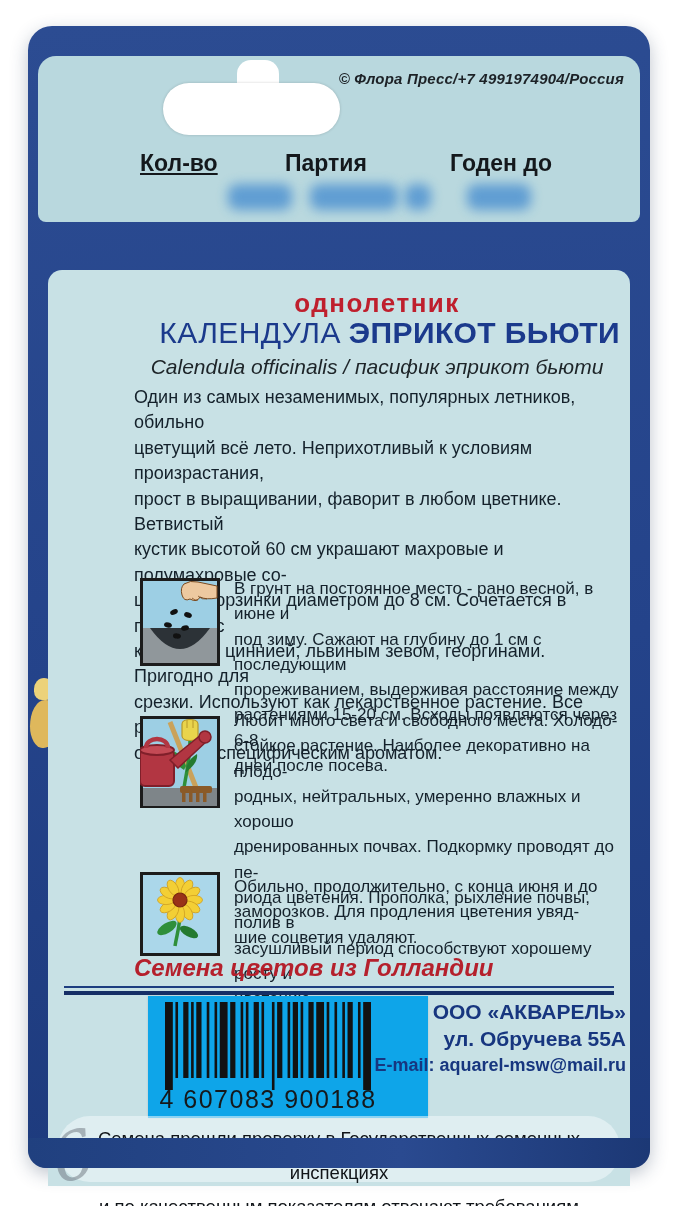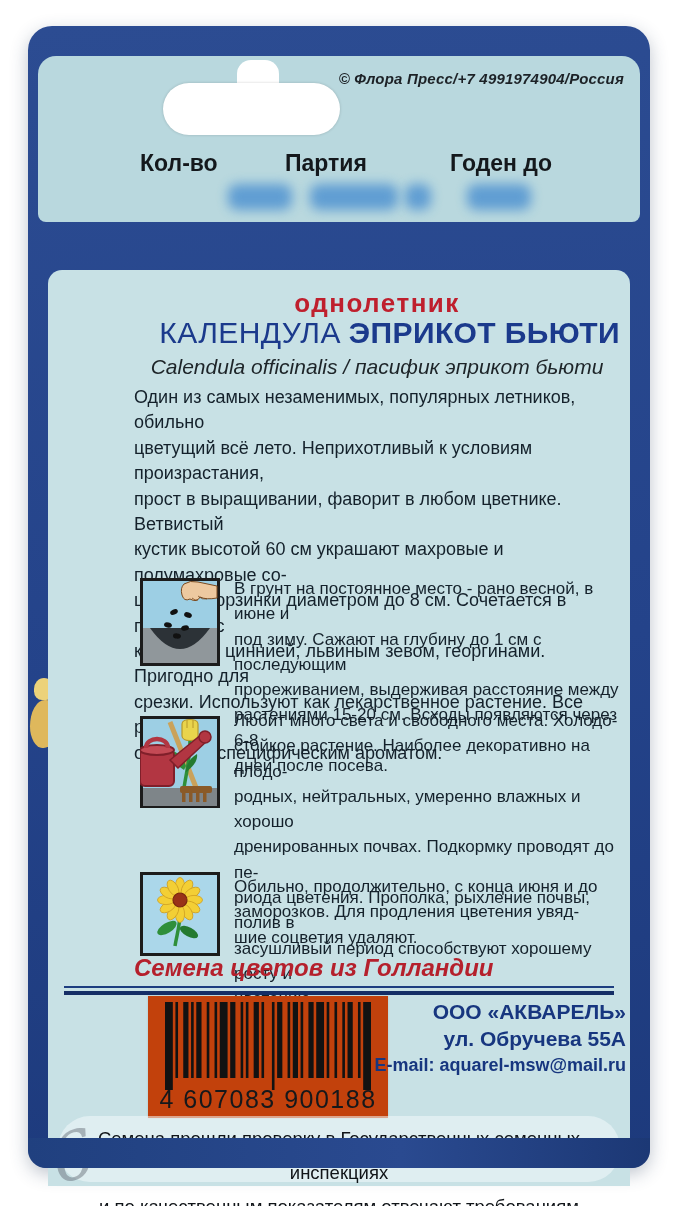--- a/index.html
+++ b/index.html
@@ -10,21 +10,21 @@
           border-radius:24px 24px 20px 20px;box-shadow:0 6px 18px rgba(40,60,90,.30);}
   .flap{position:absolute;left:10px;top:30px;width:602px;height:166px;
         background:#b9d8de;border-radius:18px 18px 8px 8px;}
   .copyright{position:absolute;top:14px;right:16px;font-size:15px;font-weight:700;
              font-style:italic;color:#1c2126;letter-spacing:.2px;}
   .hole-slot{position:absolute;left:125px;top:27px;width:177px;height:52px;background:#fff;
              border-radius:27px;box-shadow:0 0 3px rgba(0,0,0,.18);}
   .hole-bump{position:absolute;left:199px;top:4px;width:42px;height:28px;background:#fff;
              border-radius:14px 14px 0 0;}
   .info-label{position:absolute;top:94px;font-size:23px;font-weight:700;color:#14181c;}
-  .lbl-qty{left:102px;} .lbl-batch{left:247px;} .lbl-exp{left:412px;}
+  .lbl-qty{left:102px;text-decoration:underline;} .lbl-batch{left:247px;} .lbl-exp{left:412px;}
   .stamp{position:absolute;top:128px;height:26px;background:#4a8fd0;border-radius:9px;
          filter:blur(6px);opacity:.8;}
   .st1{left:190px;width:64px;} .st2{left:272px;width:88px;}
   .st3{left:367px;width:26px;} .st4{left:429px;width:64px;}
 
   .panel{position:absolute;left:20px;top:196px;width:582px;height:916px;
          background:#c8e1e5;border-radius:14px 14px 0 0;margin-top:48px;}
   .content{position:absolute;left:86px;top:18px;width:486px;}
 
   .lifecycle{position:absolute;left:0;top:0;width:486px;text-align:center;
@@ -39,21 +39,21 @@
   .care{position:absolute;left:0;width:486px;}
   .cb1{top:288px;} .cb2{top:420px;} .cb3{top:584px;}
   .care .iconbox{position:absolute;left:6px;top:2px;}
   .care .ctext{position:absolute;left:100px;top:0;width:386px;font-size:17px;
                line-height:25.3px;color:#14212b;white-space:pre-line;}
   .origin{position:absolute;left:0;top:666px;width:486px;text-align:left;
           font-size:24px;font-weight:700;font-style:italic;color:#b5202c;}
   .divider{position:absolute;left:16px;right:16px;top:716px;height:3px;
            border-top:2px solid #1d3d80;border-bottom:4px solid #152e66;}
   .barcode-box{position:absolute;left:100px;top:726px;width:240px;height:122px;
-               background:#c2410c;box-shadow:0 0 2px rgba(0,0,0,.12);}
+               background:#0ea5e9;box-shadow:0 0 2px rgba(0,0,0,.12);padding-left:40px;}
   .barcode-box svg{position:absolute;left:14px;top:6px;}
   .barcode-digits{position:absolute;left:0;bottom:4px;width:240px;text-align:center;
                   font-size:25px;color:#15181b;letter-spacing:1.5px;}
   .company{position:absolute;left:318px;top:726px;width:260px;text-align:right;
            color:#17367f;font-weight:700;}
   .company .l1{font-size:21px;margin-top:4px;}
   .company .l2,.company .l3{font-size:21px;margin-top:3px;}
   .company .l4{font-size:18.5px;margin-top:5px;}
   .company .l5{font-size:18px;margin-top:4px;}
   .foot-sheen{position:absolute;left:10px;top:846px;width:562px;height:66px;

